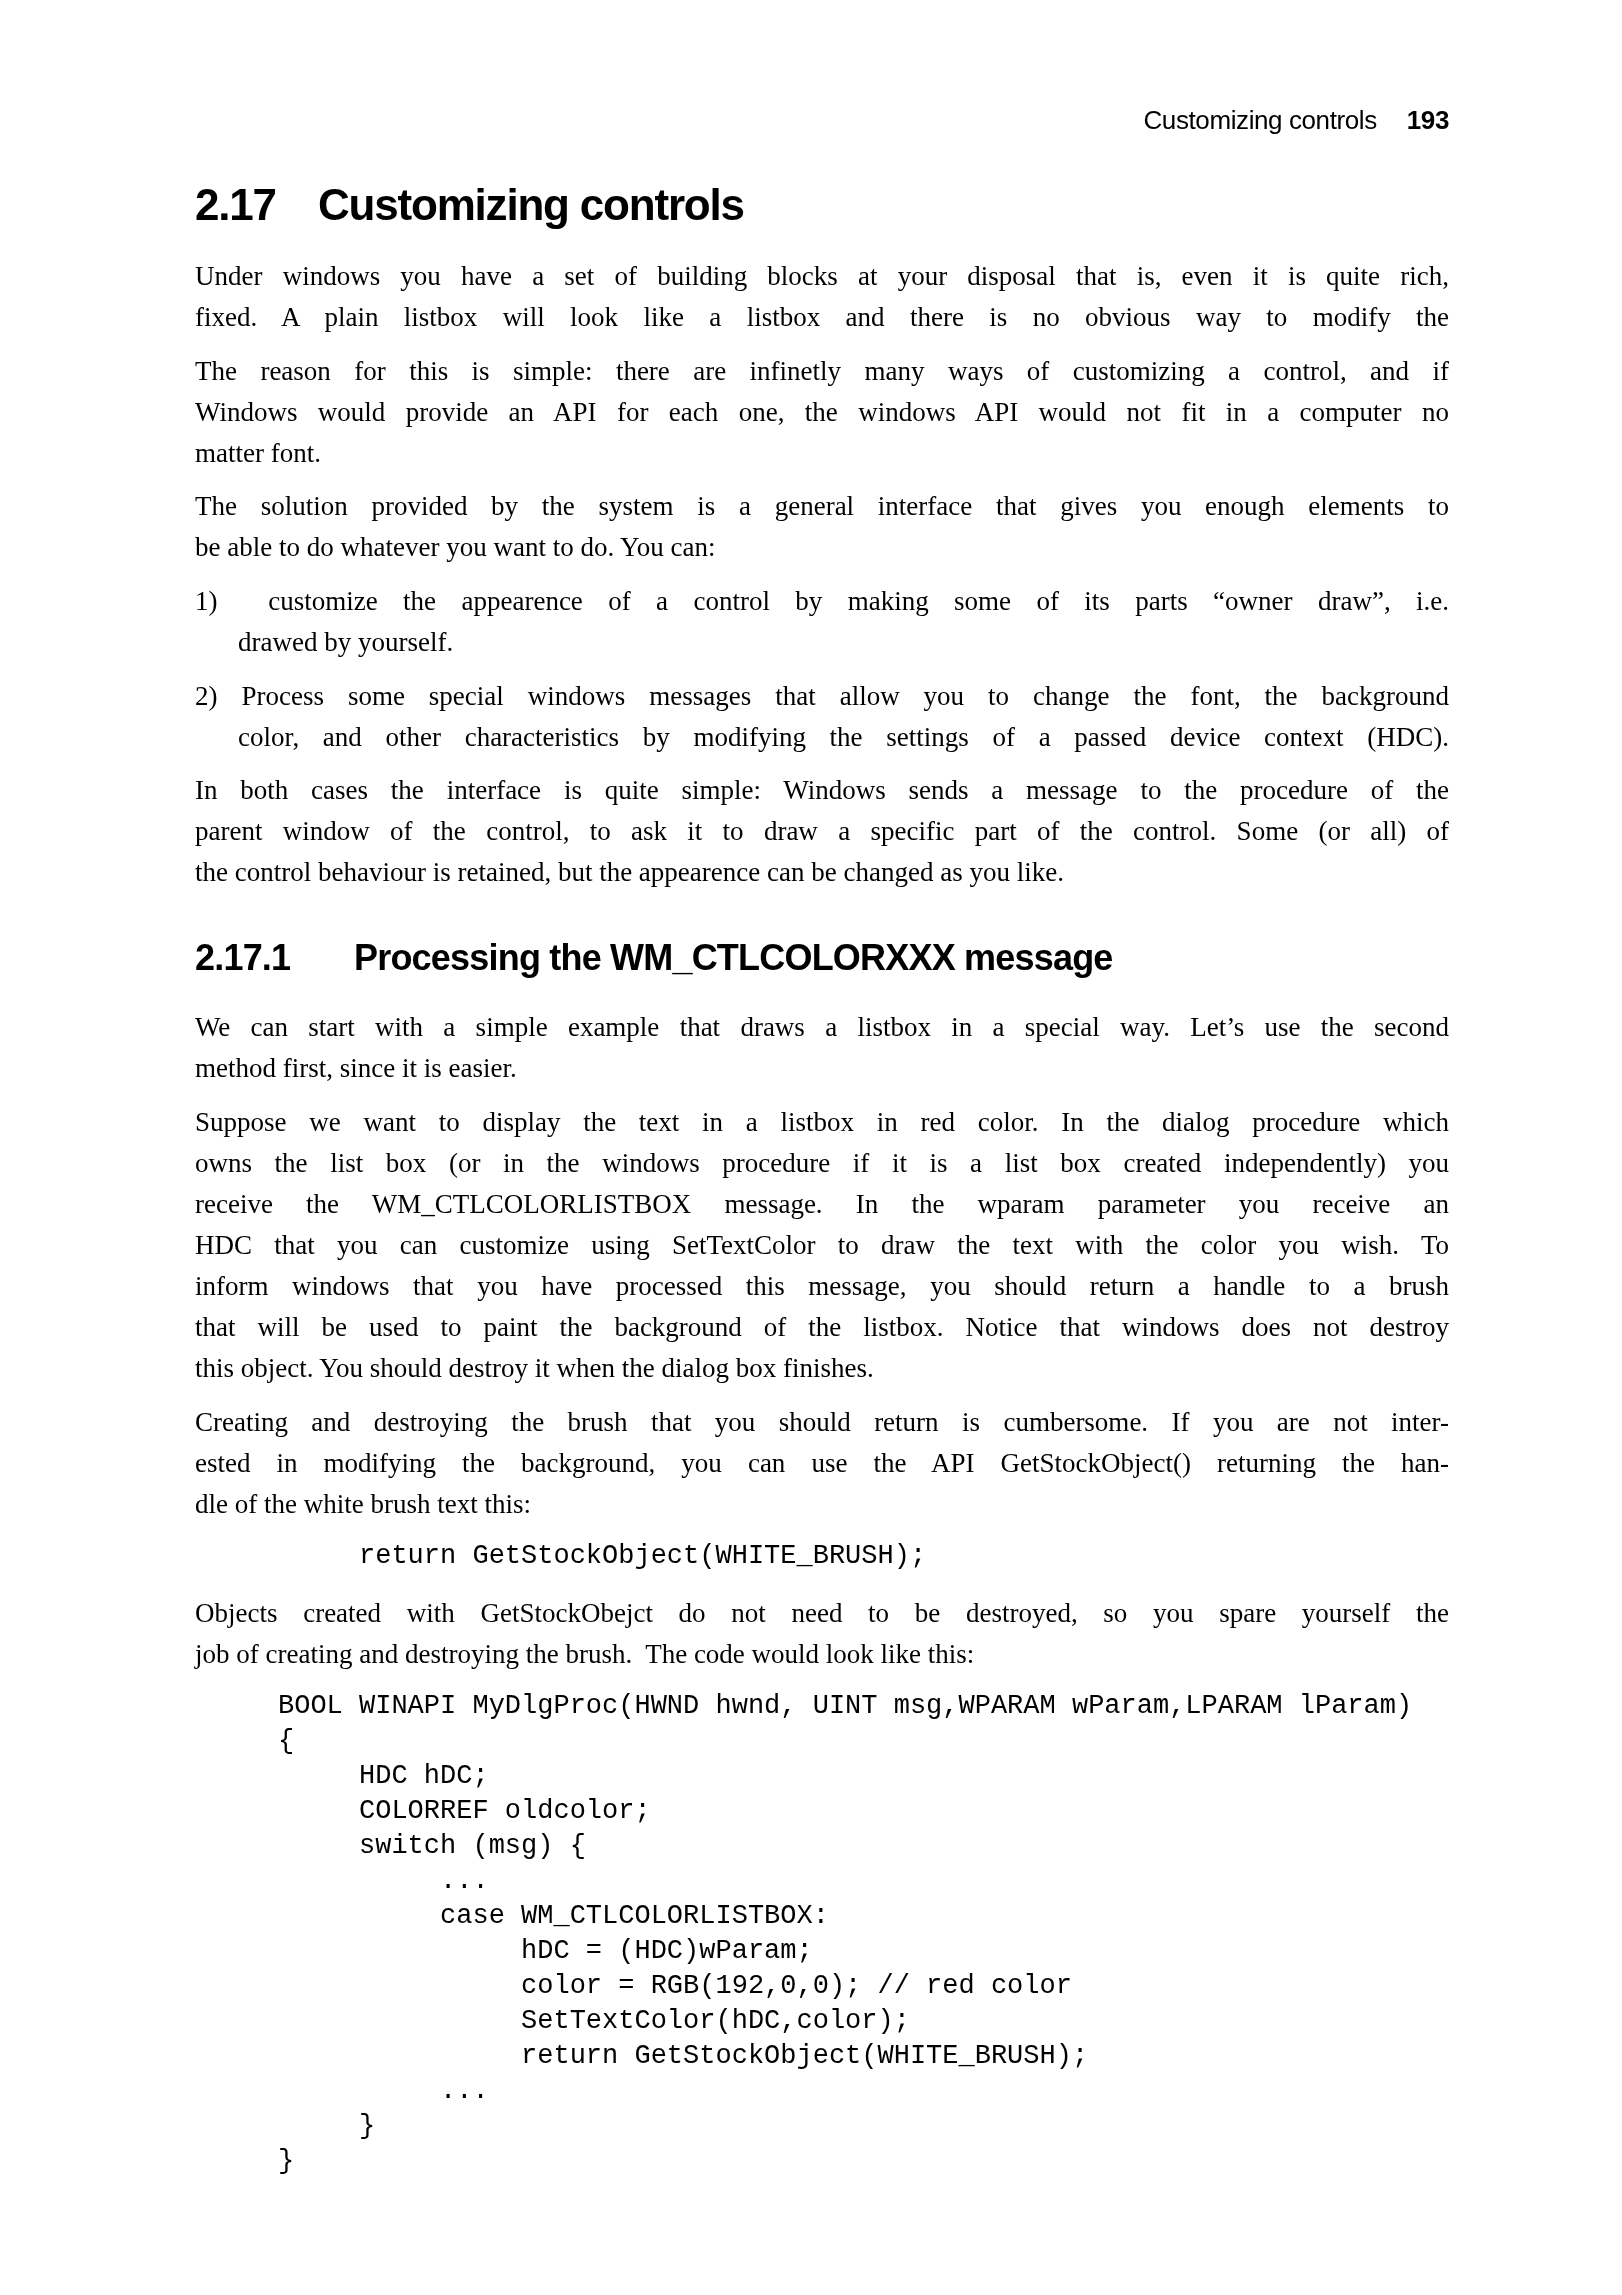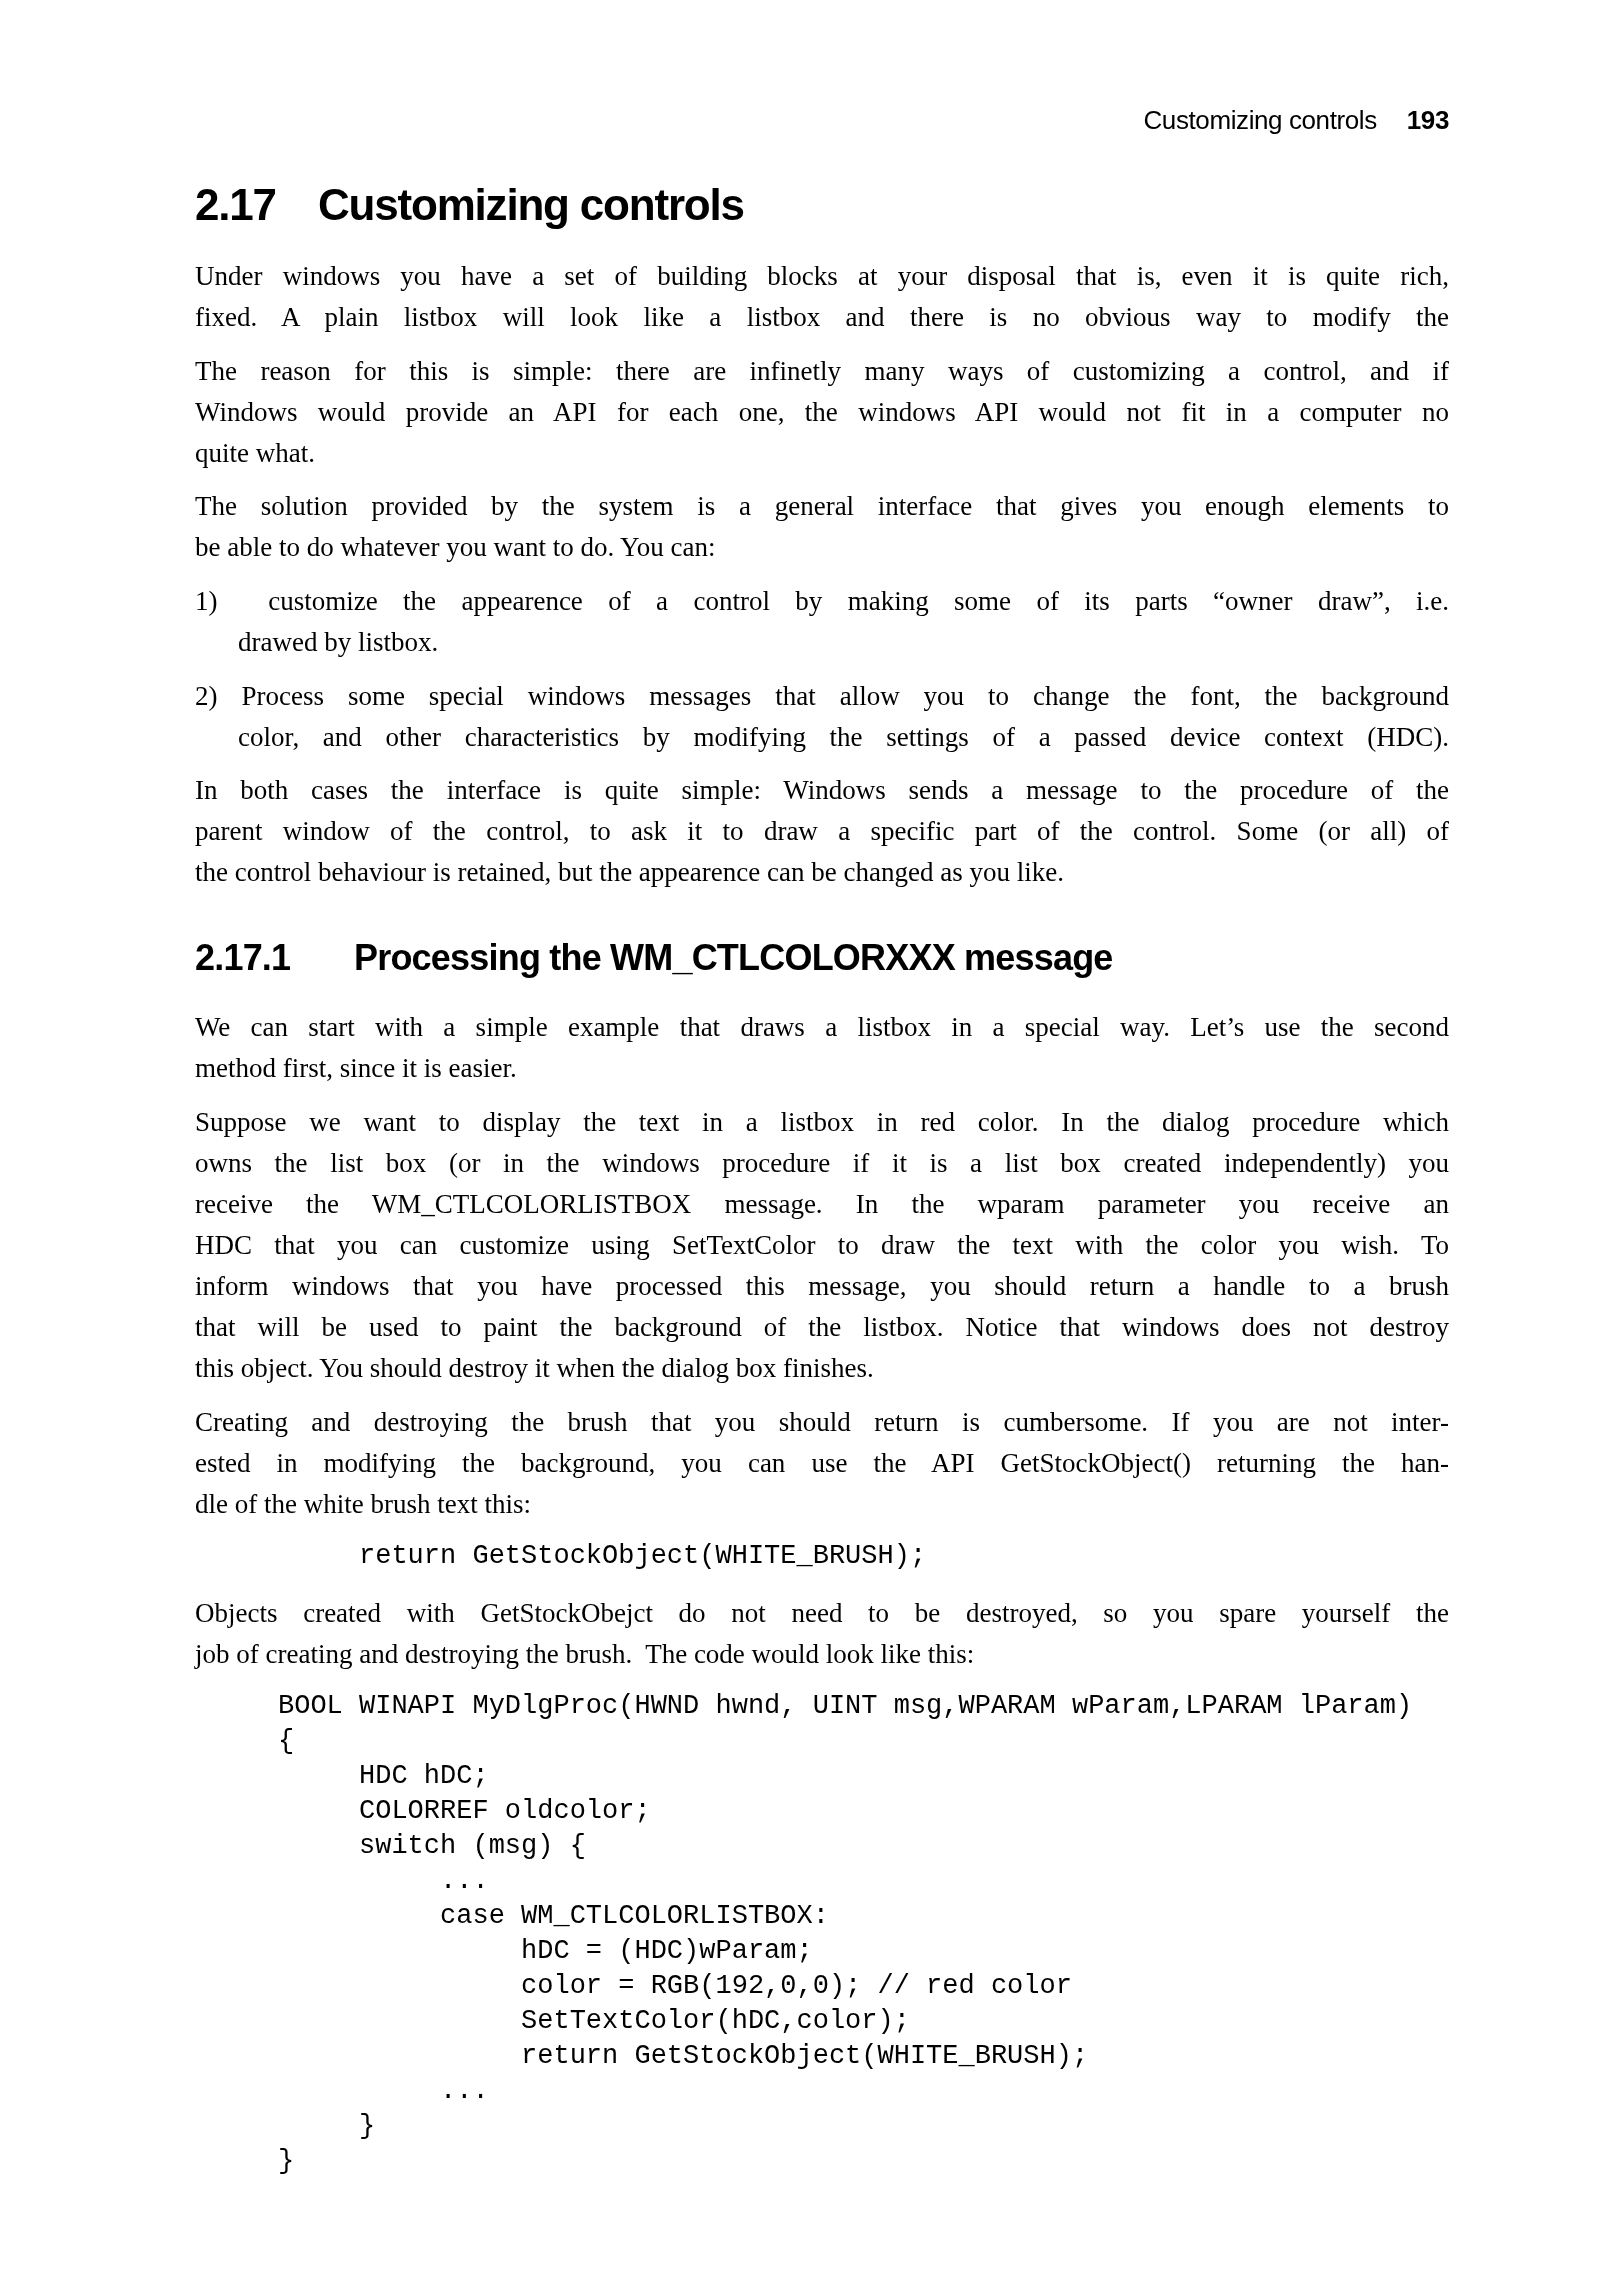--- a/index.html
+++ b/index.html
@@ -99,29 +99,29 @@
   </div>
 
   <div id="content">
       <div class="block p">
         <div class="line">Under windows you have a set of building blocks at your disposal that is, even it is quite rich,</div>
         <div class="line">fixed. A plain listbox will look like a listbox and there is no obvious way to modify the</div>
       </div>
       <div class="block p">
         <div class="line">The reason for this is simple: there are infinetly many ways of customizing a control, and if</div>
         <div class="line">Windows would provide an API for each one, the windows API would not fit in a computer no</div>
-        <div class="line last">quite what.</div>
+        <div class="line last">matter font.</div>
       </div>
       <div class="block p">
         <div class="line">The solution provided by the system is a general interface that gives you enough elements to</div>
         <div class="line last">be able to do whatever you want to do. You can:</div>
       </div>
       <div class="block li">
         <div class="line">1)&nbsp; customize the appearence of a control by making some of its parts “owner draw”, i.e.</div>
-        <div class="line last hang">drawed by listbox.</div>
+        <div class="line last hang">drawed by yourself.</div>
       </div>
       <div class="block li">
         <div class="line">2) Process some special windows messages that allow you to change the font, the background</div>
         <div class="line hang">color, and other characteristics by modifying the settings of a passed device context (HDC).</div>
       </div>
       <div class="block p">
         <div class="line">In both cases the interface is quite simple: Windows sends a message to the procedure of the</div>
         <div class="line">parent window of the control, to ask it to draw a specific part of the control. Some (or all) of</div>
         <div class="line last">the control behaviour is retained, but the appearence can be changed as you like.</div>
       </div>

